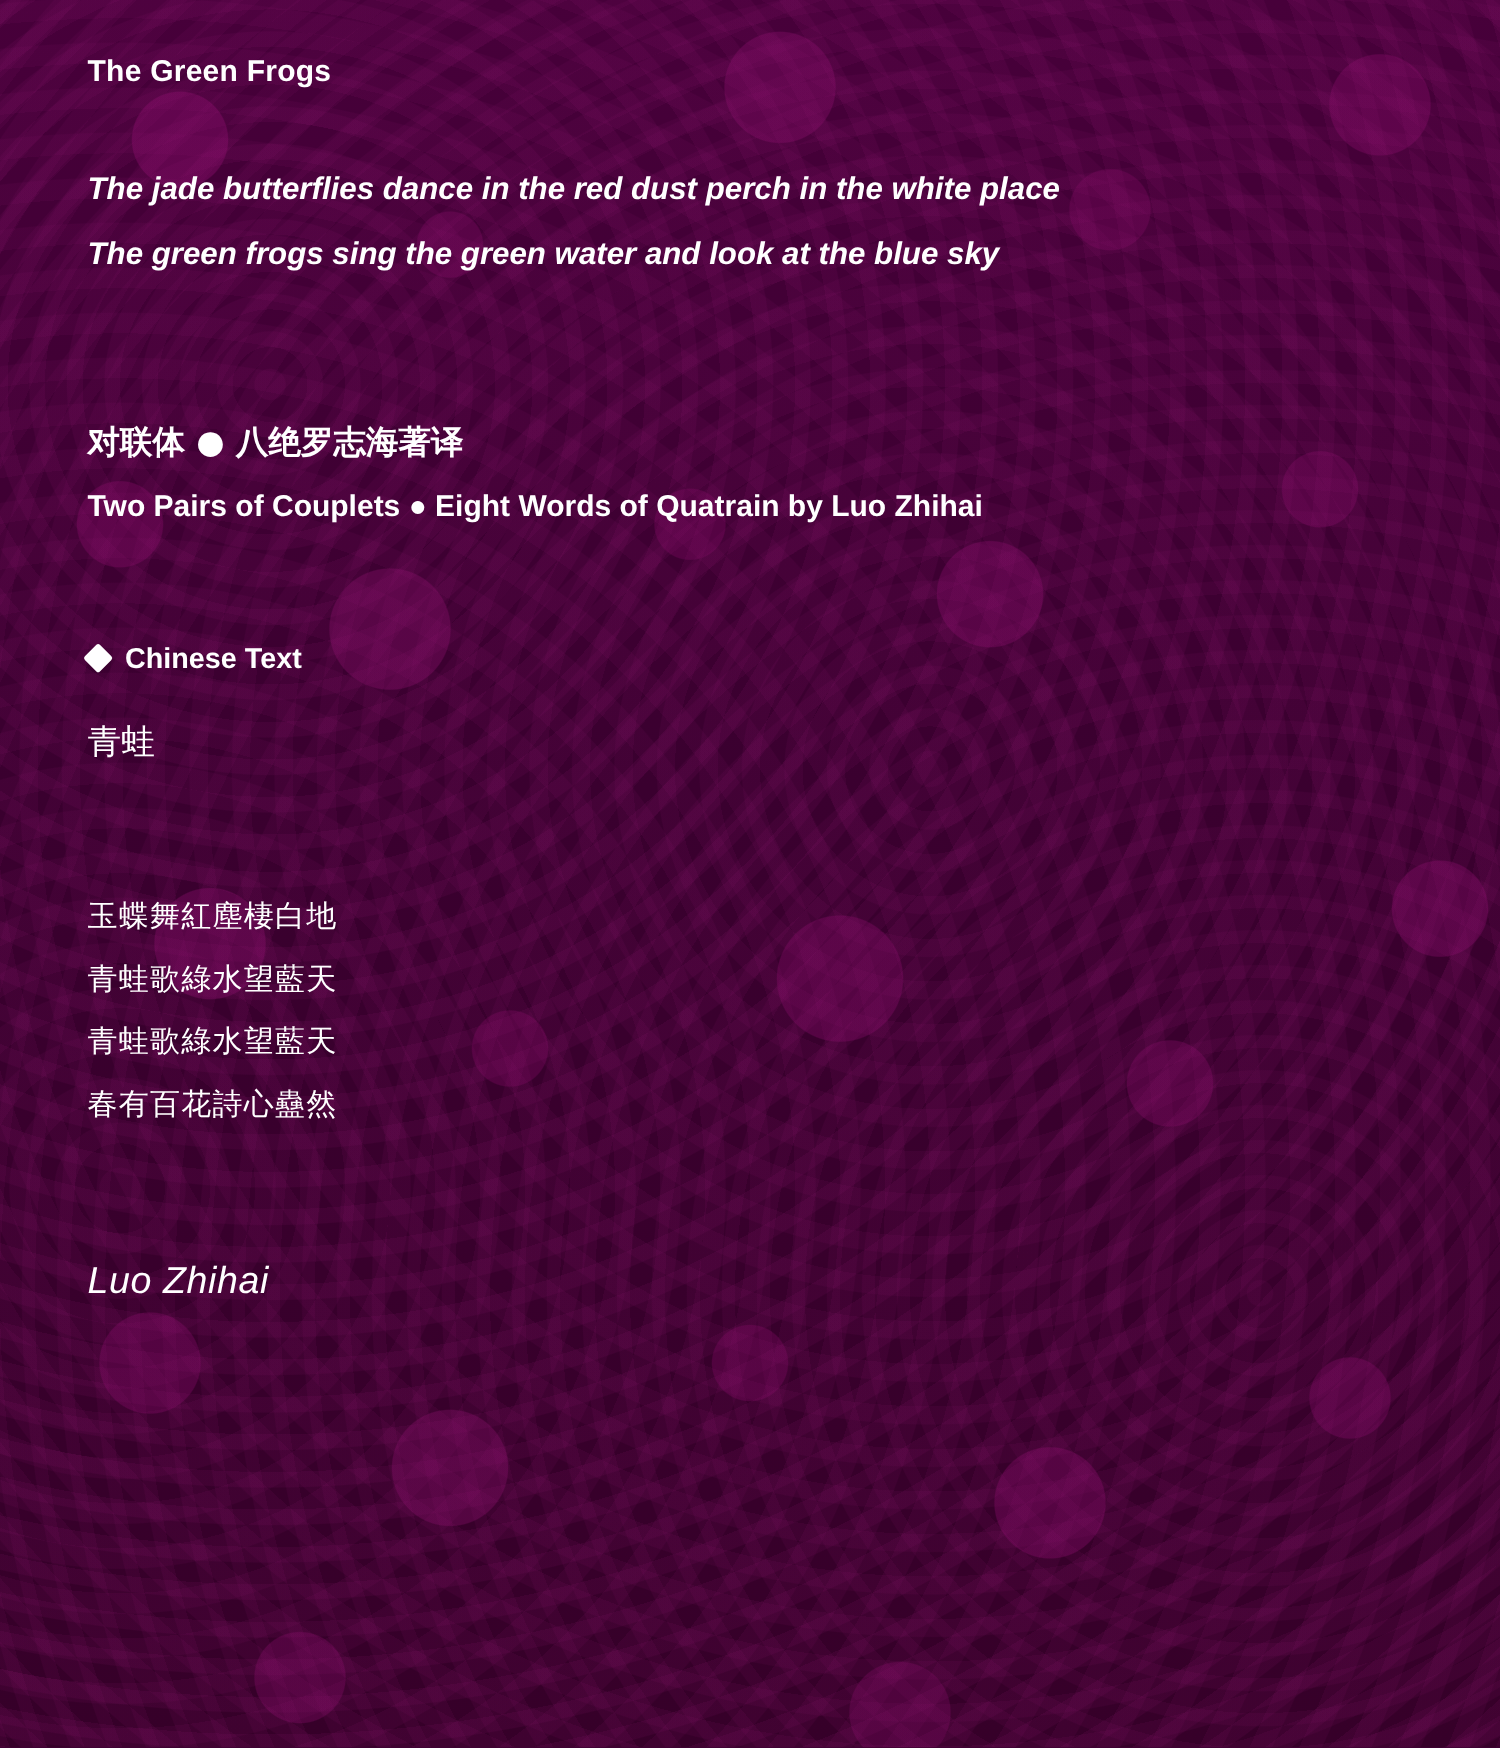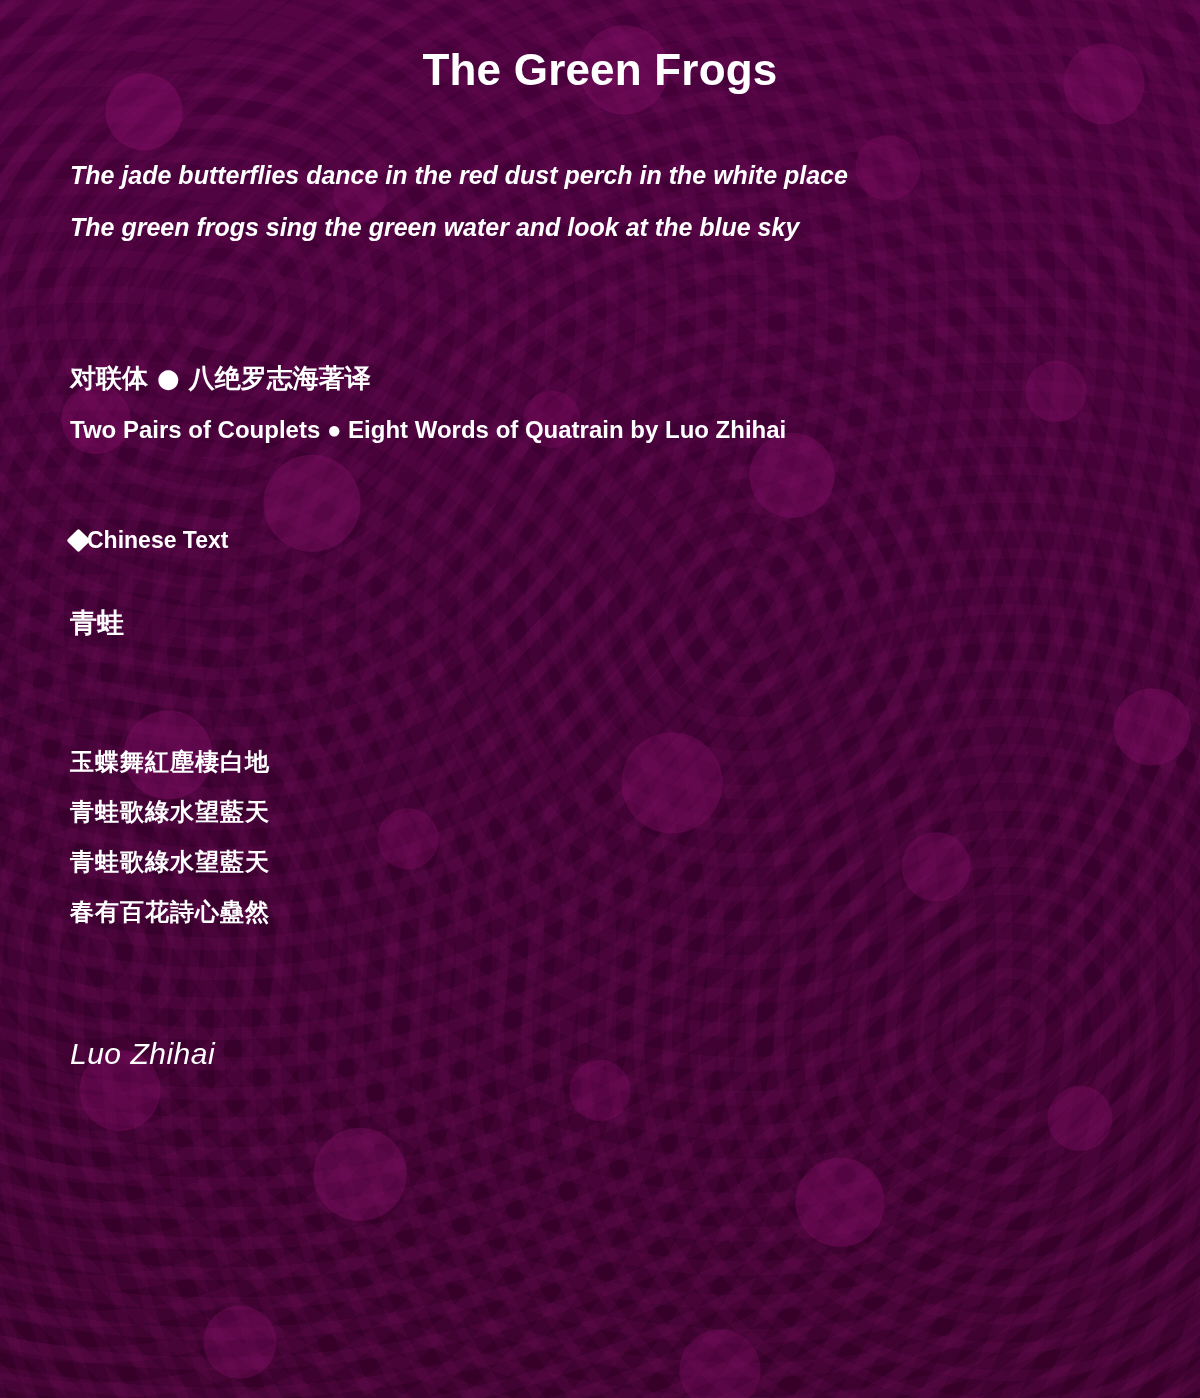--- a/index.html
+++ b/index.html
@@ -59,26 +59,25 @@
   }
 
   .content {
     position: relative;
     z-index: 2;
     padding: 44px 70px 0 70px;
     box-sizing: border-box;
   }
 
   .poem-title {
-    font-size: 44px;
+    font-size: 24px;
     font-weight: bold;
     letter-spacing: 0.2px;
     margin: 0 0 52px 0;
     line-height: 1.2;
-    text-align: center;
   }
 
   .stanza {
     margin: 0 0 0 0;
   }
   .poem-line {
     font-size: 25px;
     font-weight: bold;
     line-height: 52px;
     white-space: pre-wrap;
@@ -95,37 +94,37 @@
     line-height: 51px;
   }
   .meta-line.cjk {
     font-family: "DejaVu Sans", "Liberation Sans", sans-serif;
     font-size: 26px;
   }
 
   .section-head {
     display: flex;
     align-items: center;
+    gap: 13px;
     font-size: 23px;
     font-weight: bold;
-    margin-top: 12px;
+    margin-top: 22px;
   }
   .diamond-icon {
     display: inline-block;
     width: 17px;
     height: 17px;
     background: #ffffff;
     transform: rotate(45deg);
     border-radius: 2px;
   }
 
   .cjk-block {
     font-family: "DejaVu Sans", "Liberation Sans", sans-serif;
-    font-weight: bold;
-    margin-top: 15px;
+    font-weight: normal;
   }
   .cjk-title {
     font-size: 27px;
     line-height: 40px;
   }
   .cjk-line {
     font-size: 24px;
     line-height: 50px;
     letter-spacing: 1px;
   }

